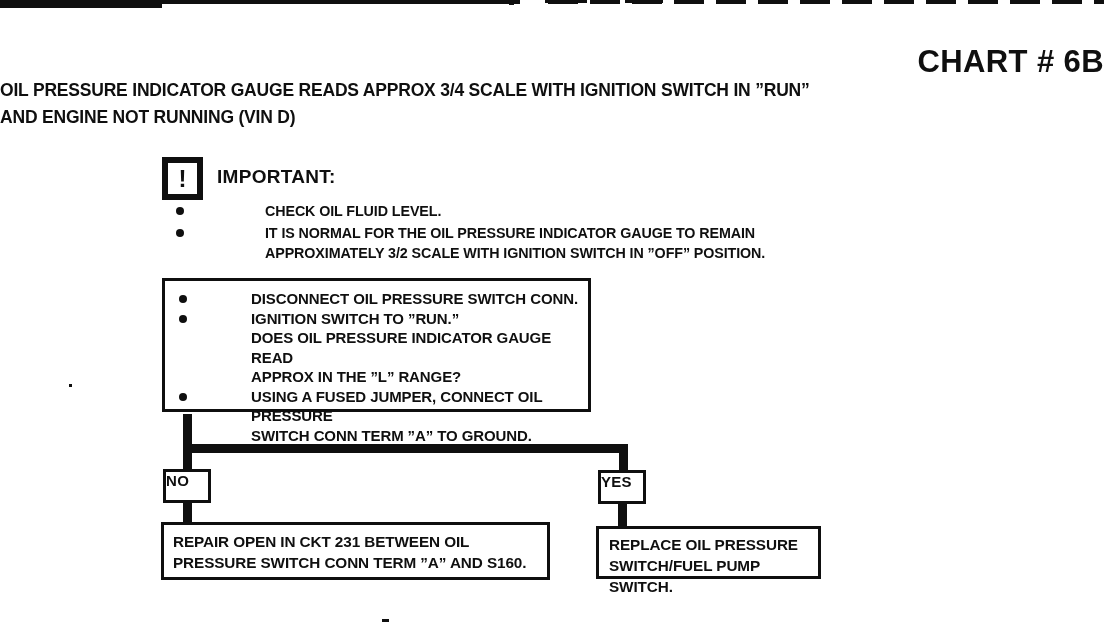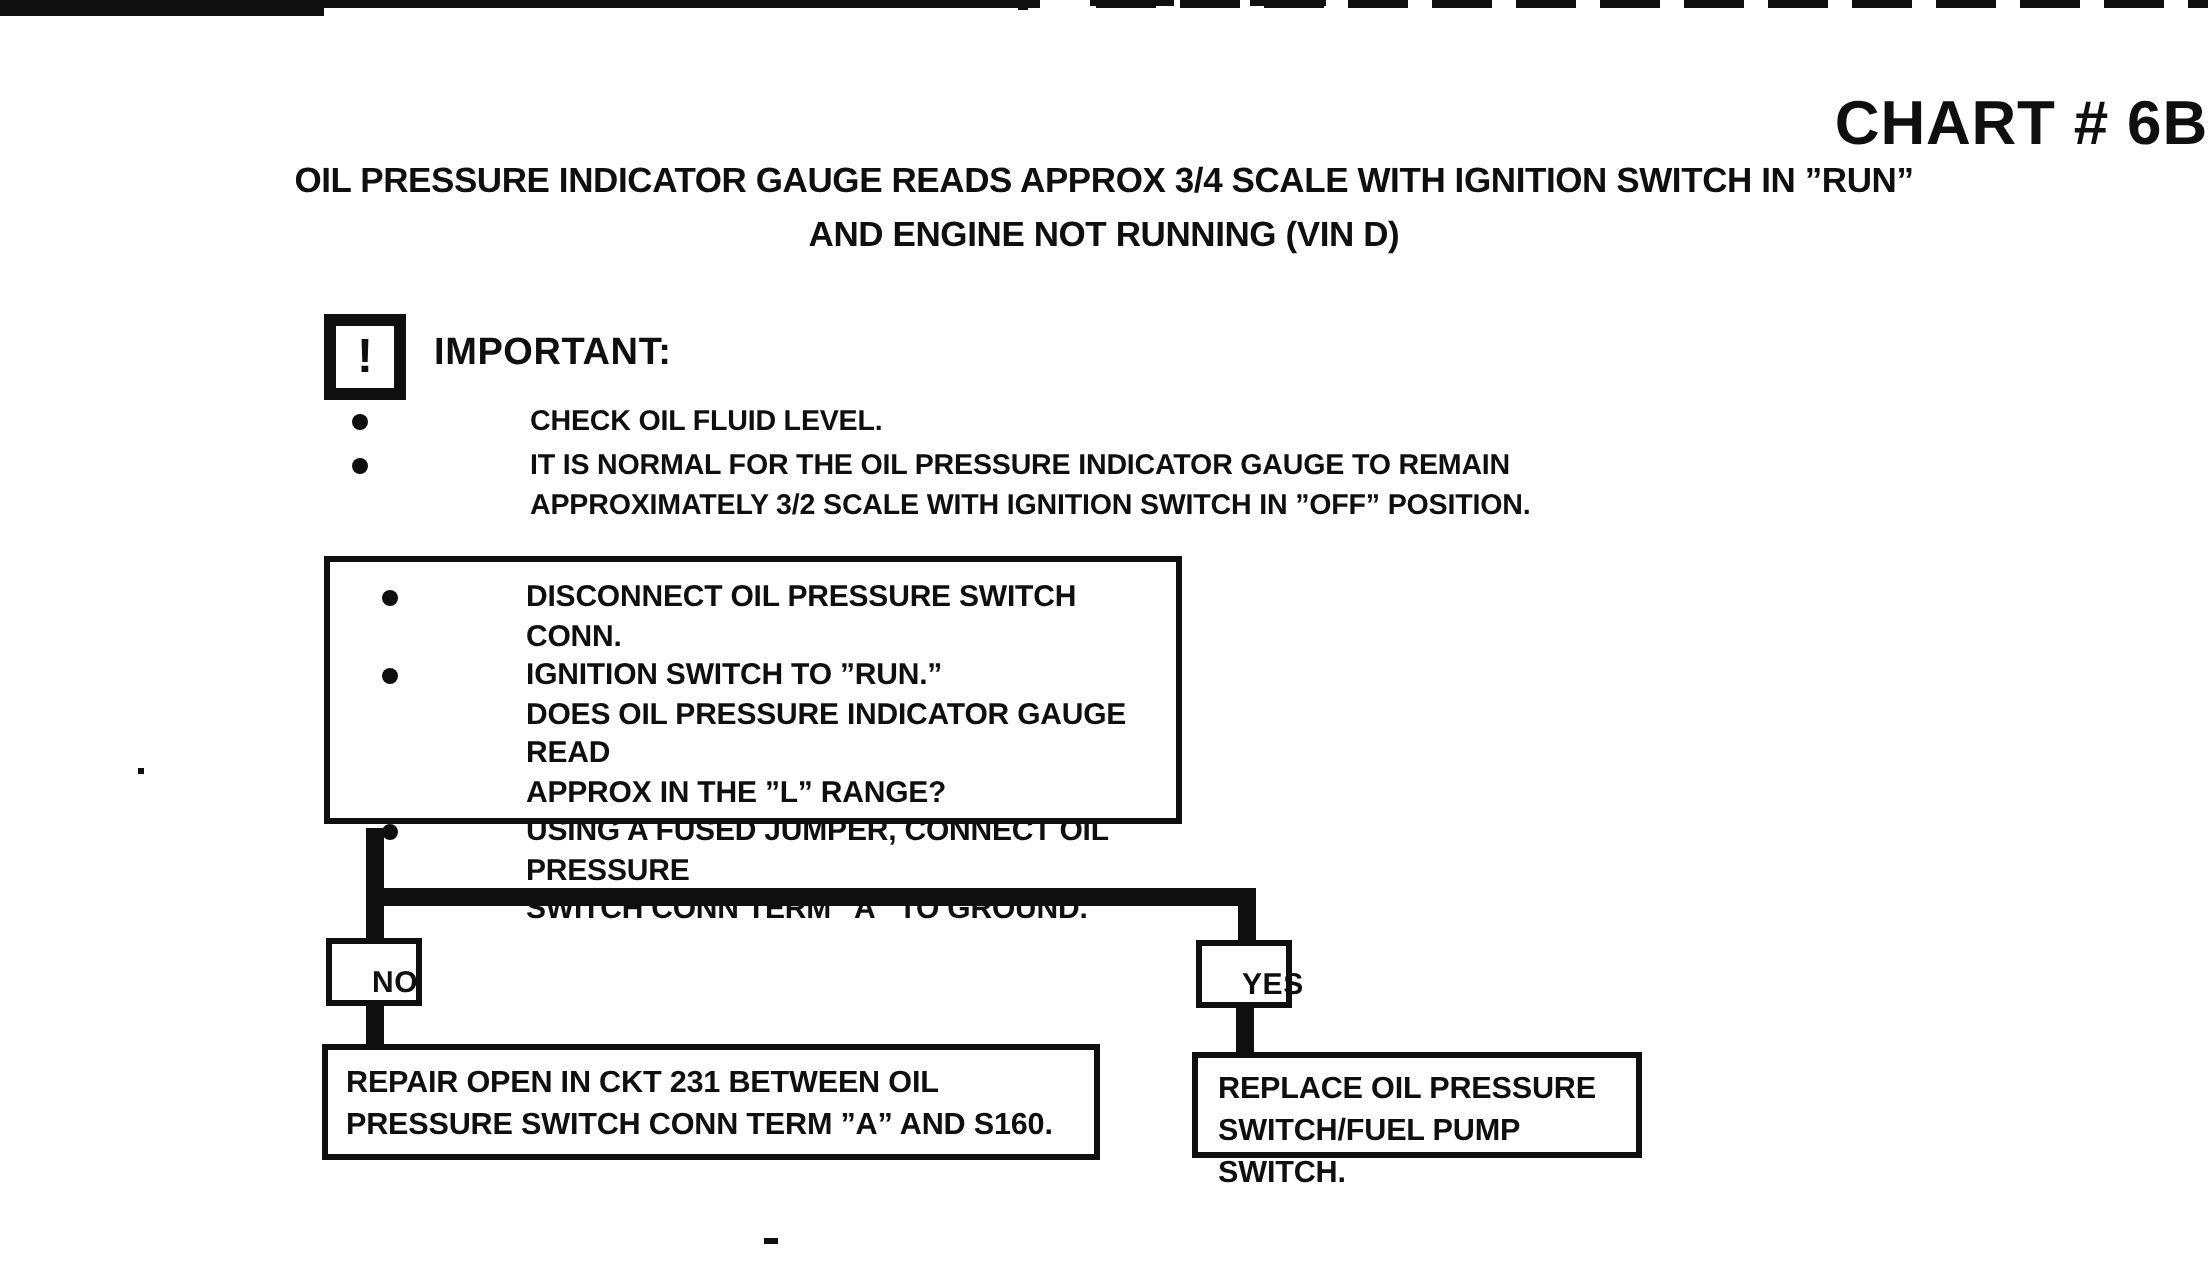--- a/index.html
+++ b/index.html
@@ -29,21 +29,21 @@
                 background: repeating-linear-gradient(90deg, var(--ink) 0 10px, transparent 10px 16px); }
   .art-tick   { left: 509px; top: 0; width: 5px; height: 5px; }
 
   
   .title {
     left: 0; top: 44px; width: 100%;
     text-align: right; font-size: 31px; font-weight: 700; letter-spacing: .4px;
   }
   .subtitle {
     left: 0; top: 77px; width: 100%;
-    text-align: center; font-size: 17.5px; font-weight: 700; line-height: 27px;
+    font-size: 17.5px; font-weight: 700; line-height: 27px;
     letter-spacing: -0.2px;
   }
 
   
   .imp-icon-box {
     left: 162px; top: 157px; width: 41px; height: 43px;
     border: 6px solid var(--ink);
     display: flex; align-items: center; justify-content: center;
     font-size: 24px; font-weight: 700;
   }
@@ -55,35 +55,35 @@
   .b-lines { font-size: 14.3px; font-weight: 700; line-height: 20px; letter-spacing: -0.1px; }
 
   
   .q-box {
     left: 162px; top: 278px; width: 429px; height: 134px;
     border: 3.5px solid var(--ink);
     padding: 8px 6px 0 0;
   }
   .q-box .b-dotcol { width: 41px; flex: 0 0 41px; padding-left: 14px; padding-top: 6px; }
   .q-box .b-lines { font-size: 15px; line-height: 19.5px; }
-  .q-box .b-row { margin-bottom: 0; padding-left: 12px; }
+  .q-box .b-row { margin-bottom: 0; }
 
   
   .stem-main   { left: 183px; top: 414px; width: 9px; height: 57px; }
   .branch-bar  { left: 183px; top: 444px; width: 445px; height: 9px; }
   .stem-yes-up { left: 619px; top: 444px; width: 9px; height: 28px; }
   .stem-no-dn  { left: 183px; top: 501px; width: 9px; height: 23px; }
   .stem-yes-dn { left: 618px; top: 503px; width: 9px; height: 25px; }
 
   
   .decision {
     border: 3px solid var(--ink);
-    display: flex; align-items: flex-end;
+    display: flex; align-items: flex-start;
     font-size: 15px; font-weight: 700; letter-spacing: .3px;
-    padding-left: 20px; background: var(--paper);
+    padding-left: 0; background: var(--paper);
   }
   .no-box  { left: 163px; top: 469px; width: 48px; height: 34px; }
   .yes-box { left: 598px; top: 470px; width: 48px; height: 34px; }
   .result {
     border: 3.5px solid var(--ink);
     font-size: 15.3px; font-weight: 700; line-height: 21px; letter-spacing: -0.1px;
     background: var(--paper);
   }
   .no-result  { left: 161px; top: 522px; width: 389px; height: 58px; padding: 6px 4px 0 9px; }
   .yes-result { left: 596px; top: 526px; width: 225px; height: 53px; padding: 5px 4px 0 10px; }

